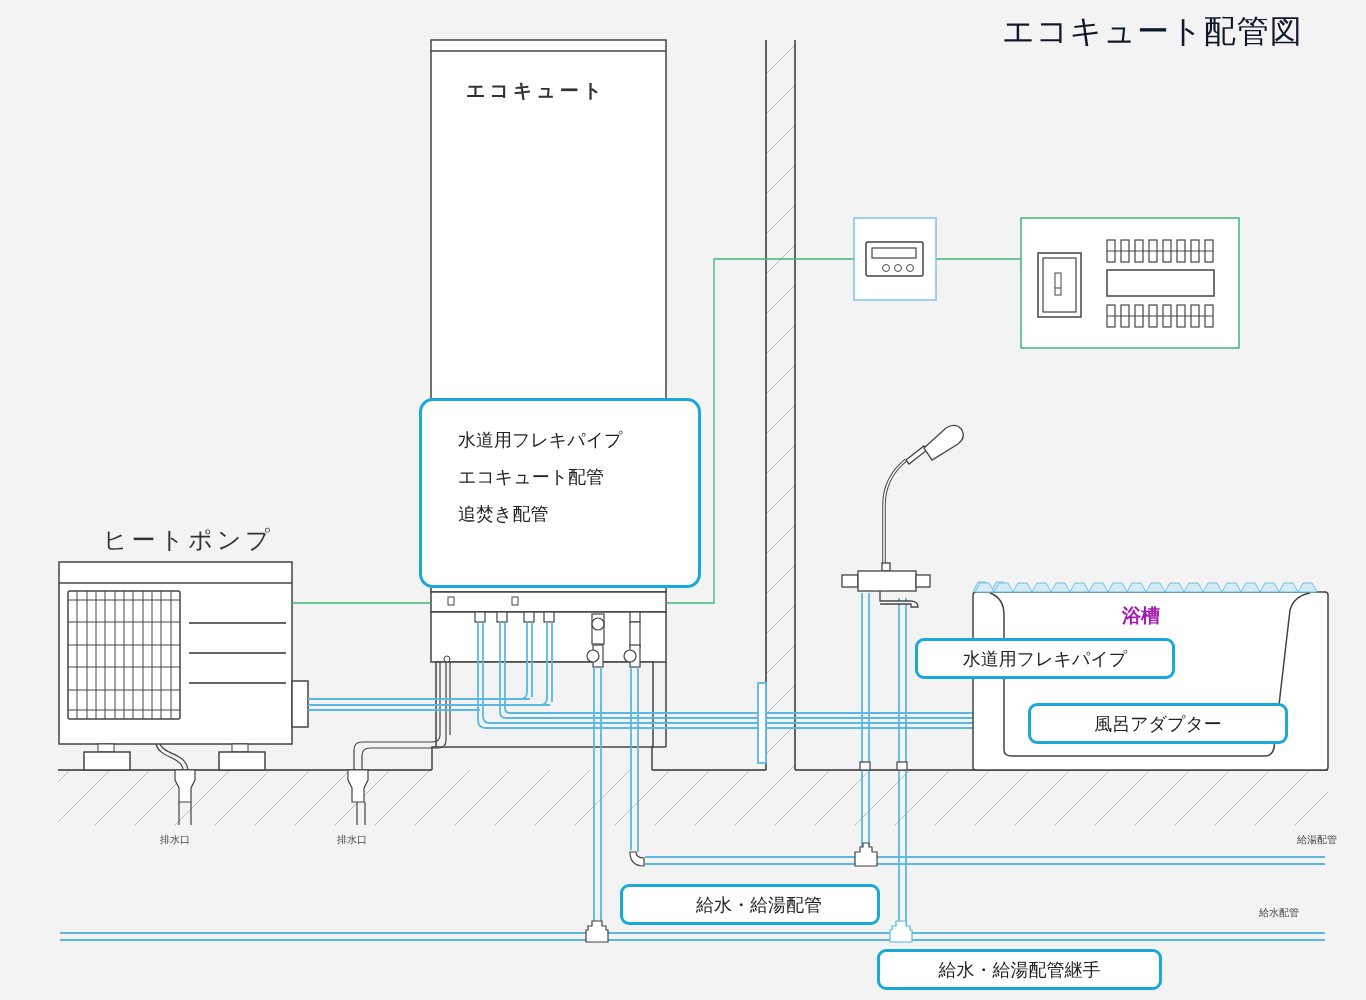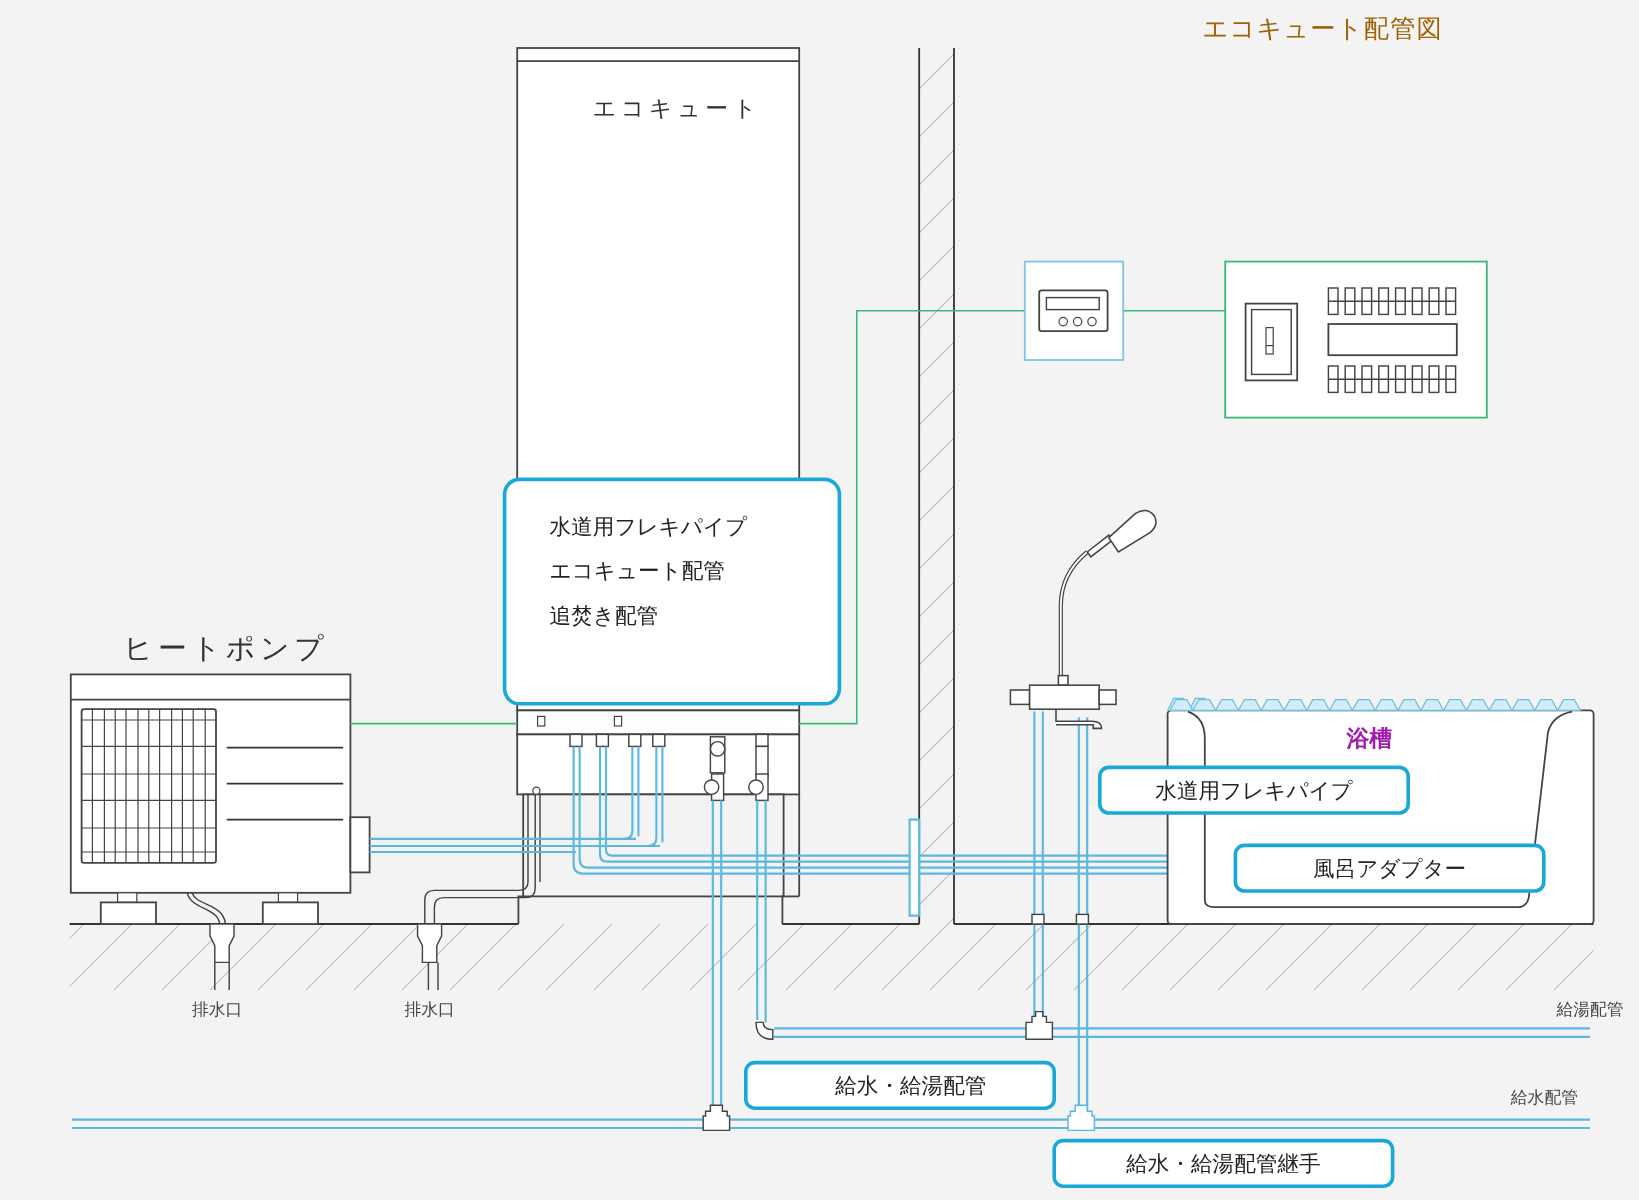--- a/index.html
+++ b/index.html
@@ -1,24 +1,24 @@
 <!DOCTYPE html>
 <html><head>
 <meta charset="utf-8">
 <style>
   html,body{margin:0;padding:0;background:#f3f3f3;}
   body{width:1366px;height:1000px;overflow:hidden;position:relative;font-family:"DejaVu Sans",sans-serif;color:#333;}
   svg{position:absolute;left:0;top:0;}
   .lbl{position:absolute;color:#333;white-space:nowrap;}
-  .title{left:1002px;top:10px;font-size:21px;letter-spacing:1px;color:#a16207;}
+  .title{left:1002px;top:10px;font-size:32px;letter-spacing:1px;color:#0f172a;}
   .unit-lbl{font-size:19px;letter-spacing:4px;}
   .callout{position:absolute;background:#fff;border:3px solid #1aa8d8;border-radius:9px;box-sizing:border-box;display:flex;align-items:center;justify-content:center;font-size:18px;color:#222;}
   .callout-list{position:absolute;left:419px;top:398px;width:282px;height:190px;background:#fff;border:3px solid #1aa8d8;border-radius:14px;box-sizing:border-box;padding:26px 0 0 36px;font-size:18px;color:#222;}
   .callout-list div{height:37px;line-height:26px;}
-  .small{font-size:14px;color:#444;}
+  .small{font-size:10px;color:#444;}
 </style>
 </head>
 <body>
 
 <svg width="1366" height="1000" viewBox="0 0 1366 1000">
   <defs>
     <pattern id="hatch" width="40" height="40" patternUnits="userSpaceOnUse" patternTransform="rotate(0)">
       <line x1="0" y1="40" x2="40" y2="0" stroke="#bbb" stroke-width="1"></line>
     </pattern>
   </defs>
@@ -237,21 +237,21 @@
         <rect x="1177" y="305" width="8" height="22"></rect>
       <rect x="1191" y="305" width="8" height="22"></rect>
         <rect x="1205" y="305" width="8" height="22"></rect>
       <line x1="1107" y1="251" x2="1213" y2="251"></line>
       <line x1="1107" y1="316" x2="1213" y2="316"></line>
     </g>
   </g>
 </svg>
 
 <div class="lbl title">エコキュート配管図</div>
-<div class="lbl unit-lbl" style="left:494px;top:78px;">エコキュート</div>
+<div class="lbl unit-lbl" style="left:466px;top:78px;font-weight:bold;">エコキュート</div>
 <div class="lbl unit-lbl" style="left:103px;top:524px;font-size:24px;">ヒートポンプ</div>
 <div class="lbl" style="left:1122px;top:603px;font-size:19px;color:#a21caf;font-weight:bold;">浴槽</div>
 <div class="lbl small" style="left:160px;top:833px;">排水口</div>
 <div class="lbl small" style="left:337px;top:833px;">排水口</div>
 <div class="lbl small" style="left:1297px;top:833px;">給湯配管</div>
 <div class="lbl small" style="left:1259px;top:906px;">給水配管</div>
 
 <div class="callout-list">
   <div>水道用フレキパイプ</div>
   <div>エコキュート配管</div>

